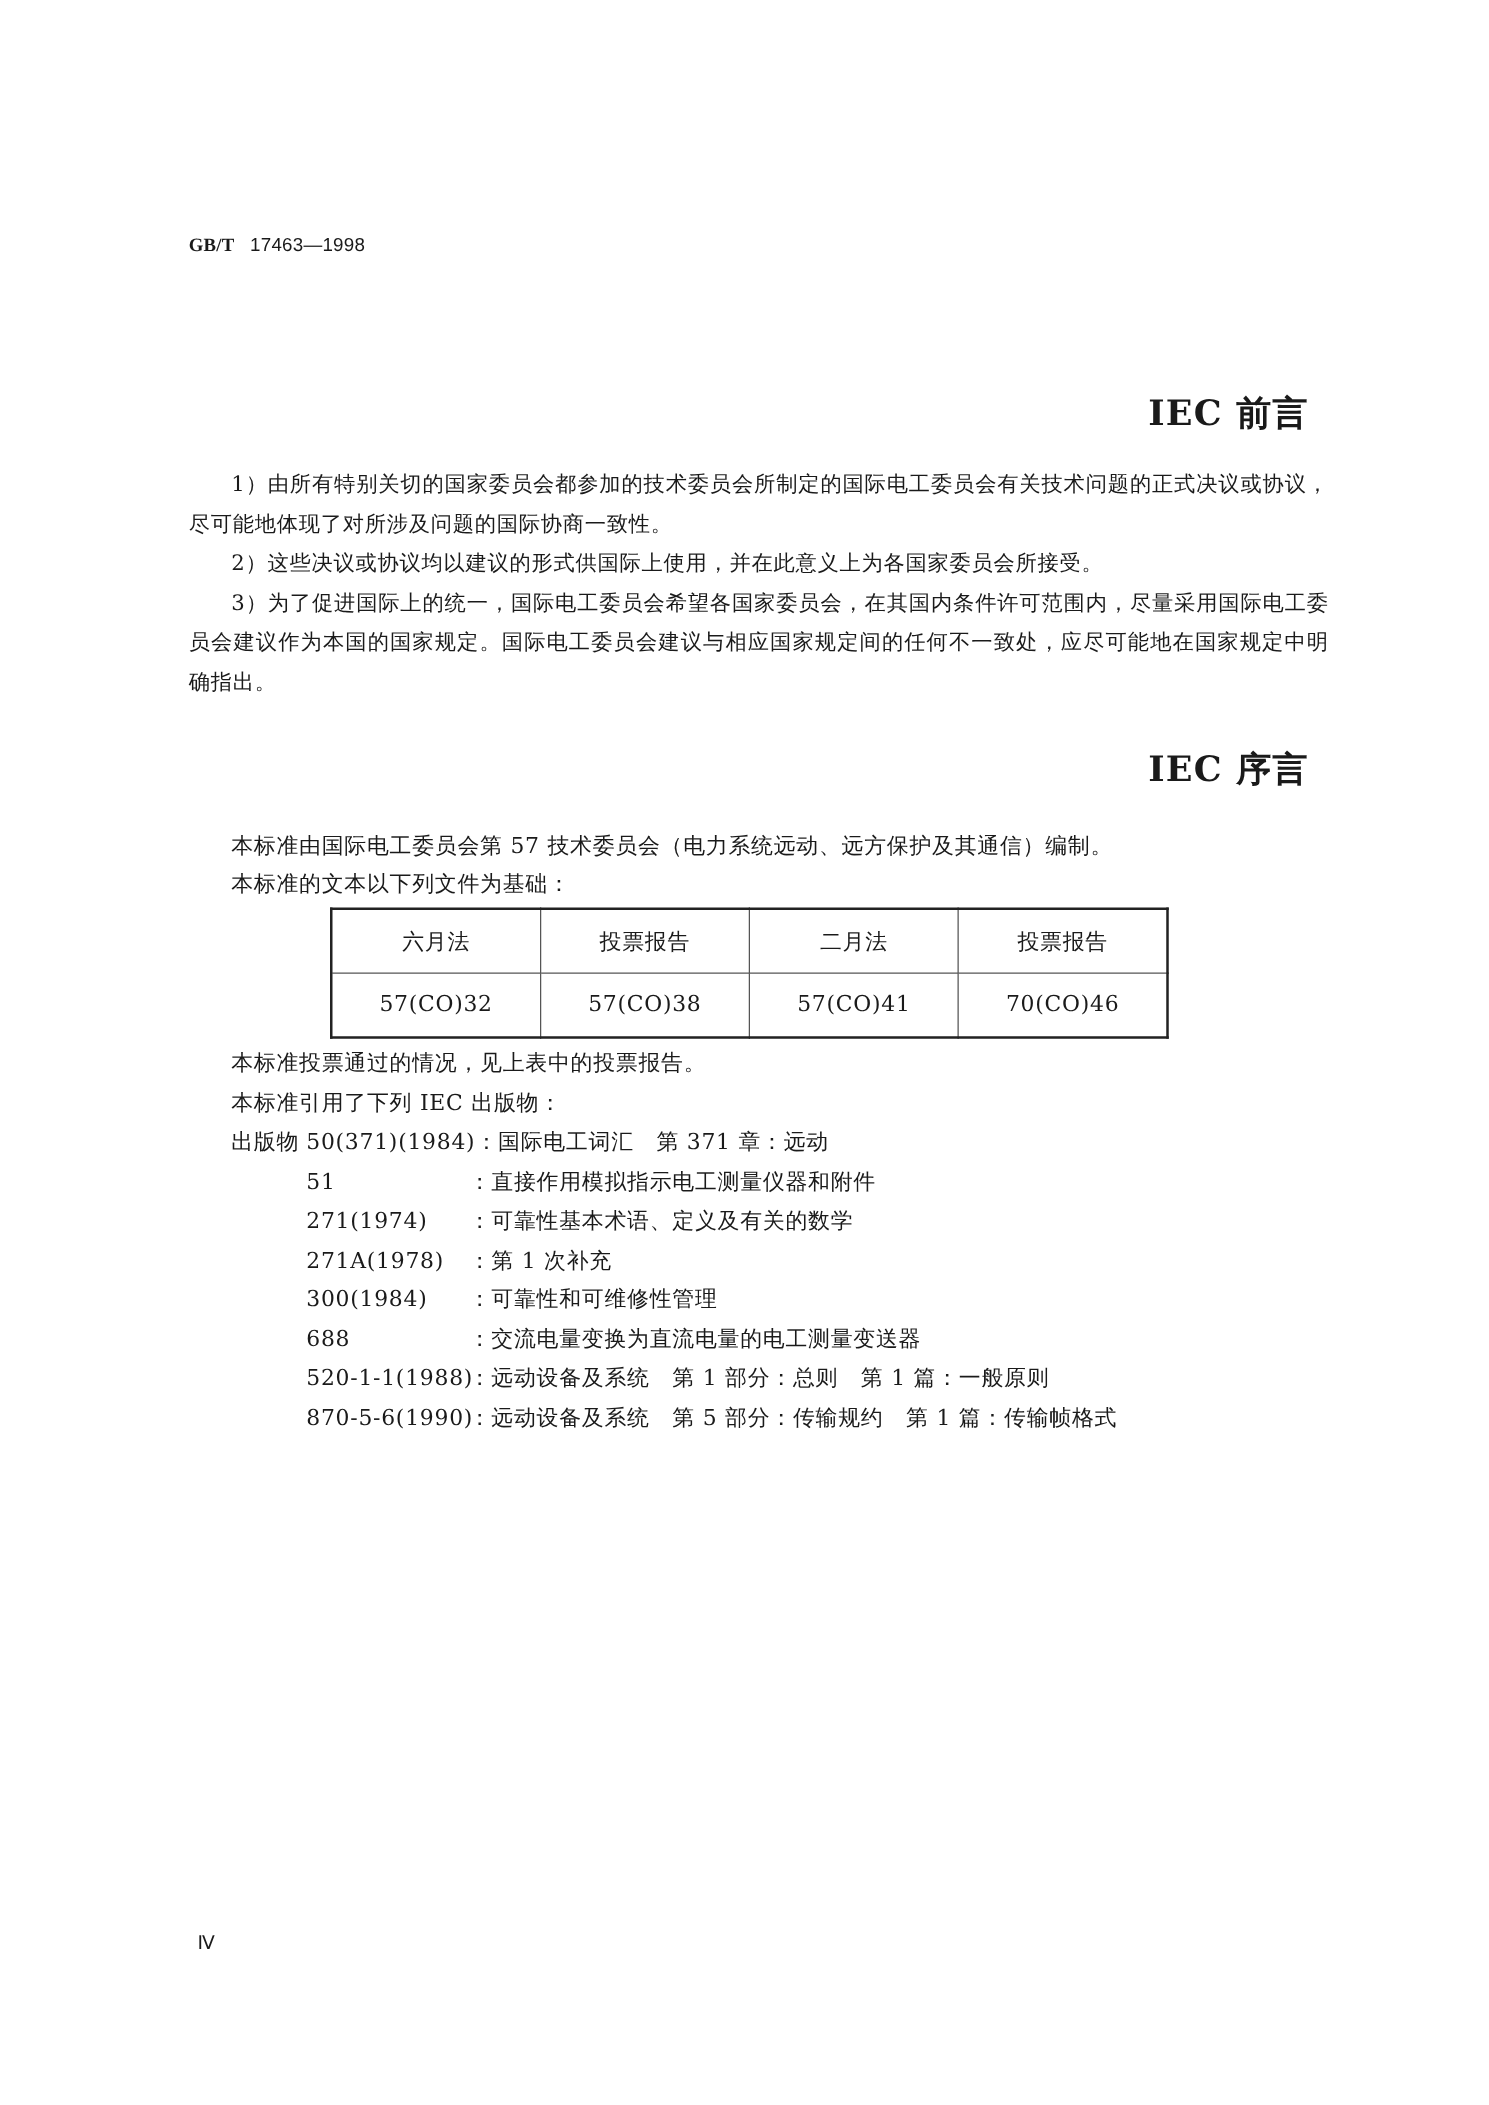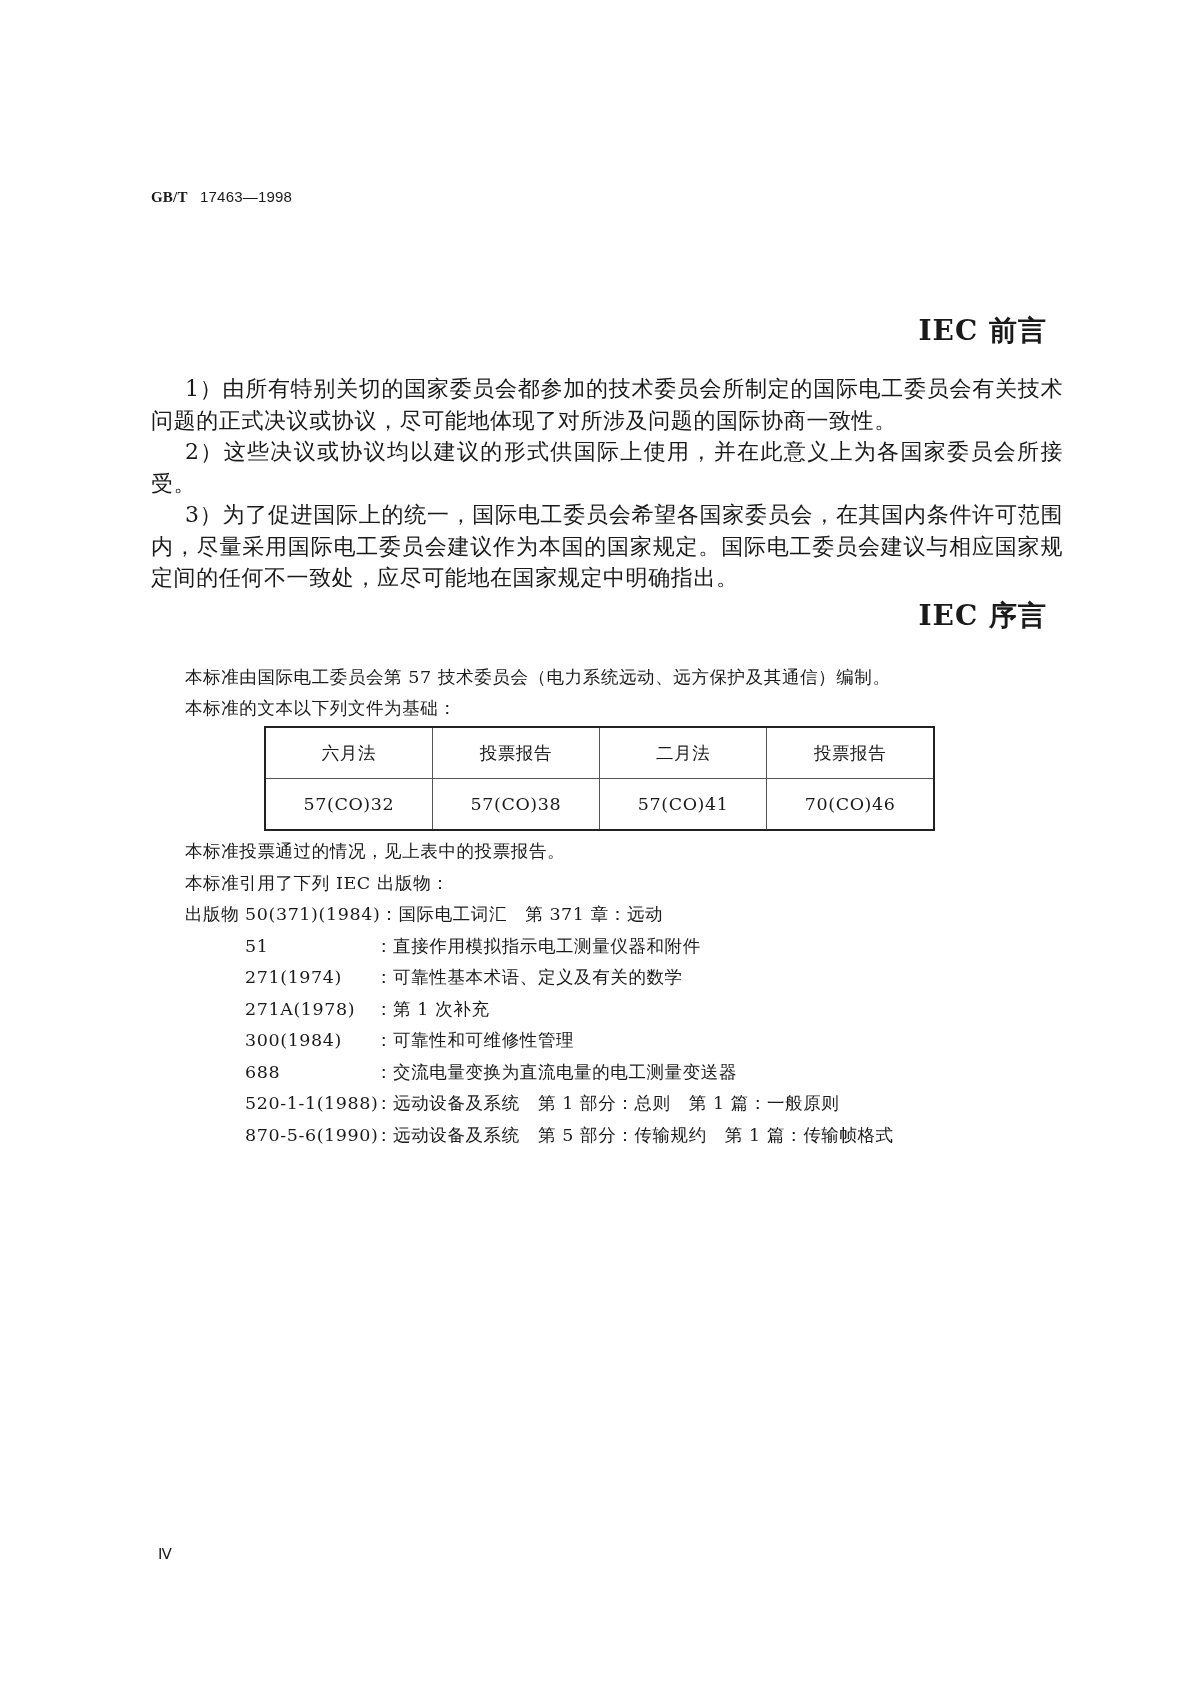--- a/index.html
+++ b/index.html
@@ -14,21 +14,21 @@
     font-family: "Liberation Sans", sans-serif;
   }
   .std-no .gbt { font-family: "Liberation Serif", serif; font-weight: bold; margin-right: 8px; }
   .title {
     left: 0; width: 1005px; text-align: right;
     font-size: 28px; font-weight: bold; letter-spacing: 1px;
     font-family: "DejaVu Serif", serif;
     margin-left: 42px;
   }
   .para {
-    left: 151px; width: 912px; font-size: 22px; line-height: 31.5px;
+    left: 151px; width: 912px; font-size: 17px; line-height: 31.5px;
     text-align: justify; letter-spacing: 0.6px;
   }
   .para p { margin: 0; text-indent: 34px; }
   .line { left: 185px; font-size: 17.5px; line-height: 31.5px; letter-spacing: 0.6px; white-space: nowrap; }
   table.basis {
     position: absolute; left: 264px; top: 726px; width: 671px;
     border-collapse: collapse; border: 2px solid #222;
     font-size: 17.5px; letter-spacing: 0.6px;
   }
   table.basis td {

